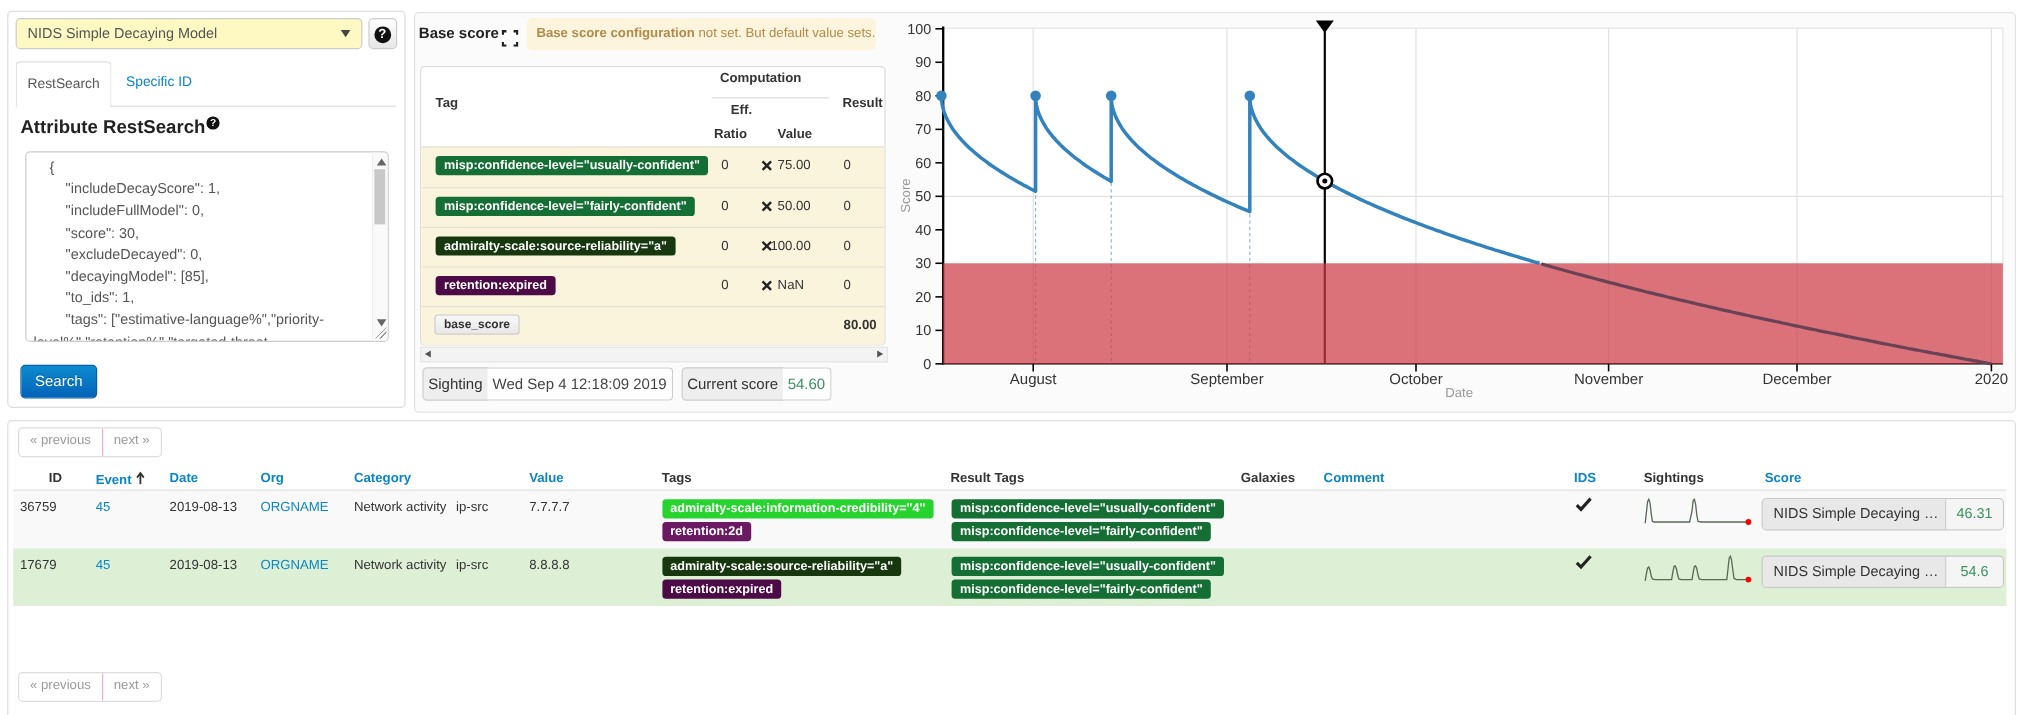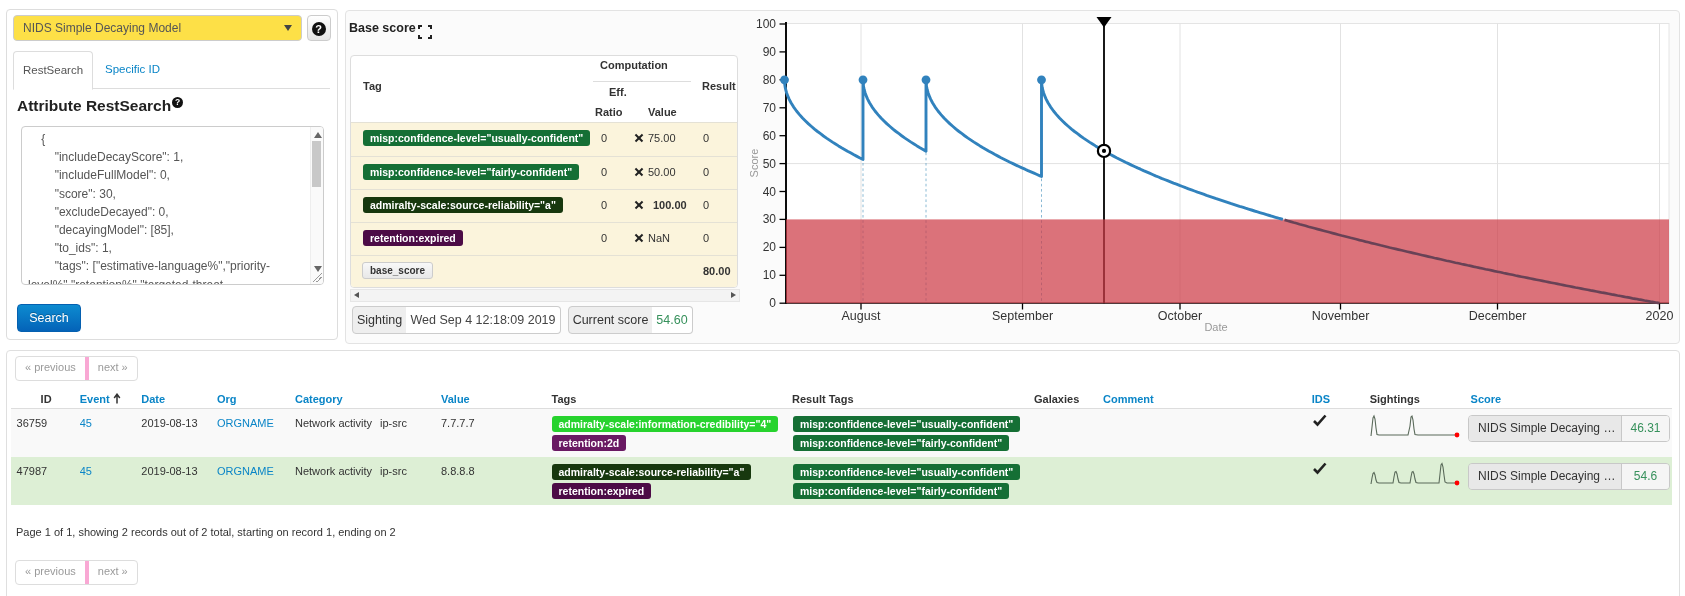--- a/index.html
+++ b/index.html
@@ -10,25 +10,25 @@
  font-weight:bold;font-size:10.5px;padding:0 7px;white-space:nowrap;}
 .gmisp{background:#156f35;}
 .gdark{background:#17380e;}
 .gbright{background:#27d32e;}
 .purp{background:#6a1a63;}
 .purpd{background:#4c0b46;}
 .cell{position:absolute;font-size:11px;color:#333;white-space:nowrap;}
 .hdr{position:absolute;font-size:11px;font-weight:bold;white-space:nowrap;}
 .pgbtn{position:absolute;height:23px;display:flex;border:1px solid #ddd;border-radius:4px;background:#fff;overflow:hidden;}
 .pgbtn div{line-height:21px;font-size:11px;color:#9a9a9a;padding:0 9px;}
-.pgbtn div+div{border-left:4px solid #f9a8d4;}
+.pgbtn div+div{border-left:1px solid #f9a8d4;}
 </style></head><body>
 <div id="page">
 <div class="abs" style="left:6px;top:9px;width:330px;height:329px;border:1px solid #ddd;border-radius:4px;background:#fff;"></div>
-    <div class="abs" style="left:13px;top:15px;width:287px;height:24px;border:1px solid #ccc;border-radius:4px;background:#fde047;">
+    <div class="abs" style="left:13px;top:15px;width:287px;height:24px;border:1px solid #ccc;border-radius:4px;background:#fef9c3;">
       <div style="position:absolute;left:9px;top:0;line-height:24px;font-size:12px;color:#555;">NIDS Simple Decaying Model</div>
       <div style="position:absolute;right:9px;top:9px;width:0;height:0;border-left:4.5px solid transparent;border-right:4.5px solid transparent;border-top:6px solid #444;"></div>
     </div>
     <div class="abs" style="left:307px;top:15px;width:22px;height:24px;border:1px solid #ccc;border-radius:4px;background:linear-gradient(#ffffff,#e6e6e6);">
       <div style="position:absolute;left:3.5px;top:5.5px;width:14px;height:14px;border-radius:50%;background:#111;color:#fff;font-weight:bold;font-size:11px;text-align:center;line-height:14px;">?</div>
     </div>
     <div class="abs" style="left:13px;top:88px;width:317px;height:1px;background:#ddd;"></div>
     <div class="abs" style="left:13px;top:51px;width:78px;height:37px;border:1px solid #ddd;border-bottom:1px solid #fff;border-radius:4px 4px 0 0;background:#fff;text-align:center;line-height:37px;font-size:11.5px;color:#555;">RestSearch</div>
     <div class="abs" style="left:105px;top:51px;height:37px;line-height:37px;font-size:11.5px;color:#0a85c7;">Specific ID</div>
     <div class="abs" style="left:17px;top:97px;font-size:15.5px;font-weight:bold;color:#222;">Attribute RestSearch<span style="display:inline-block;vertical-align:6px;width:11px;height:11px;margin-left:1px;border-radius:50%;background:#111;color:#fff;font-size:8.5px;font-weight:bold;text-align:center;line-height:11px;">?</span></div>
@@ -51,20 +51,21 @@
     </div>
     <div class="abs" style="left:17px;top:304px;width:62px;height:26px;border:1px solid #0560b0;border-radius:4px;background:linear-gradient(#0d8bd0,#0463b8);color:#fff;font-size:12.5px;text-align:center;line-height:26px;text-shadow:0 -1px 0 rgba(0,0,0,0.25);">Search</div>
     <div class="abs" style="left:345px;top:10px;width:1333px;height:332px;border:1px solid #e3e3e3;border-radius:4px;background:#fbfbfb;"></div>
     <div class="abs" style="left:349px;top:21px;font-size:12.5px;font-weight:bold;color:#222;">Base score</div>
     <svg class="abs" style="left:418px;top:25px;" width="14" height="14" viewBox="0 0 14 14">
       <path d="M1 4 L1 1 L4 1" fill="none" stroke="#222" stroke-width="2"></path>
       <path d="M10 1 L13 1 L13 4" fill="none" stroke="#222" stroke-width="2"></path>
       <path d="M13 10 L13 13 L10 13" fill="none" stroke="#222" stroke-width="2"></path>
       <path d="M4 13 L1 13 L1 10" fill="none" stroke="#222" stroke-width="2"></path>
     </svg>
+    <div class="abs" style="left:439px;top:15px;width:283px;height:27px;border-radius:5px;background:#fcf4dc;color:#b08a4c;font-size:11px;line-height:27px;padding-left:8px;white-space:nowrap;"><span class="b">Base score configuration</span> not set. But default value sets.</div>
     <div class="abs" style="left:350px;top:55px;width:386px;height:231px;border:1px solid #ddd;border-radius:4px;background:#fff;overflow:hidden;">
       <div class="hdr" style="left:12px;top:24px;">Tag</div>
       <div class="hdr" style="left:249px;top:3px;text-align:center;">Computation</div>
       <div class="abs" style="left:242px;top:25px;width:98px;height:1px;background:#ddd;"></div>
       <div class="hdr" style="left:244px;top:30px;padding-left:14px;">Eff.</div>
       <div class="hdr" style="left:244px;top:50px;">Ratio</div>
       <div class="hdr" style="left:297px;top:50px;">Value</div>
       <div class="hdr" style="left:351px;top:24px;">Result</div>
       <div class="abs" style="left:0;top:66px;width:386px;height:33px;background:#fbf4dc;border-top:1px solid #e4e1d5;"></div>
       <div class="badge gmisp" style="left:12px;top:74px;">misp:confidence-level="usually-confident"</div>
@@ -84,21 +85,21 @@
       </div>
       <div class="cell" style="left:297px;top:110px;">50.00</div>
       <div class="cell" style="left:352px;top:110px;">0</div>
       <div class="abs" style="left:0;top:133px;width:386px;height:33px;background:#fbf4dc;border-top:1px solid #e4e1d5;"></div>
       <div class="badge gdark" style="left:12px;top:141px;">admiralty-scale:source-reliability="a"</div>
       <div class="cell" style="left:250px;top:143px;">0</div>
       <div class="abs" style="left:283px;top:144px;width:9px;height:9px;">
         <div style="position:absolute;left:-0.5px;top:3.6px;width:10px;height:1.9px;background:#222;transform:rotate(45deg);"></div>
         <div style="position:absolute;left:-0.5px;top:3.6px;width:10px;height:1.9px;background:#222;transform:rotate(-45deg);"></div>
       </div>
-      <div class="cell" style="left:302px;top:143px;font-weight:bold;">100.00</div>
+      <div class="cell" style="left:291px;top:143px;">100.00</div>
       <div class="cell" style="left:352px;top:143px;">0</div>
       <div class="abs" style="left:0;top:166px;width:386px;height:33px;background:#fbf4dc;border-top:1px solid #e4e1d5;"></div>
       <div class="badge purpd" style="left:12px;top:174px;">retention:expired</div>
       <div class="cell" style="left:250px;top:176px;">0</div>
       <div class="abs" style="left:283px;top:177px;width:9px;height:9px;">
         <div style="position:absolute;left:-0.5px;top:3.6px;width:10px;height:1.9px;background:#222;transform:rotate(45deg);"></div>
         <div style="position:absolute;left:-0.5px;top:3.6px;width:10px;height:1.9px;background:#222;transform:rotate(-45deg);"></div>
       </div>
       <div class="cell" style="left:297px;top:176px;">NaN</div>
       <div class="cell" style="left:352px;top:176px;">0</div>
@@ -200,21 +201,21 @@
     <div class="abs" style="left:11px;top:408px;width:1661px;height:1px;background:#ddd;"></div>
     <div class="abs" style="left:11px;top:409px;width:1661px;height:47.5px;background:#f9f9f9;"></div>
     <div class="abs" style="left:11px;top:456.5px;width:1661px;height:48px;background:#ddefd5;"></div>
     <div class="cell" style="left:16.6px;top:417px;color:#333;">36759</div>
     <div class="cell" style="left:79.7px;top:417px;color:#0a85c7;">45</div>
     <div class="cell" style="left:141.3px;top:417px;color:#333;">2019-08-13</div>
     <div class="cell" style="left:217px;top:417px;color:#0a85c7;">ORGNAME</div>
     <div class="cell" style="left:295px;top:417px;color:#333;">Network activity</div>
     <div class="cell" style="left:380px;top:417px;color:#333;">ip-src</div>
     <div class="cell" style="left:441px;top:417px;color:#333;">7.7.7.7</div>
-    <div class="cell" style="left:16.6px;top:465px;color:#333;">47987</div>
+    <div class="cell" style="left:16.6px;top:465px;color:#333;">17679</div>
     <div class="cell" style="left:79.7px;top:465px;color:#0a85c7;">45</div>
     <div class="cell" style="left:141.3px;top:465px;color:#333;">2019-08-13</div>
     <div class="cell" style="left:217px;top:465px;color:#0a85c7;">ORGNAME</div>
     <div class="cell" style="left:295px;top:465px;color:#333;">Network activity</div>
     <div class="cell" style="left:380px;top:465px;color:#333;">ip-src</div>
     <div class="cell" style="left:441px;top:465px;color:#333;">8.8.8.8</div>
     <div class="badge gbright" style="left:551.5px;top:415.5px;">admiralty-scale:information-credibility="4"</div>
     <div class="badge purp" style="left:551.5px;top:434.5px;">retention:2d</div>
     <div class="badge gmisp" style="left:793px;top:415.5px;">misp:confidence-level="usually-confident"</div>
     <div class="badge gmisp" style="left:793px;top:434.5px;">misp:confidence-level="fairly-confident"</div>
@@ -237,17 +238,16 @@
       <circle cx="89" cy="25" r="2.4" fill="#ff0000"></circle>
     </svg>
     <div class="abs" style="left:1468px;top:414.5px;width:200px;height:25px;border:1px solid #c8c8c8;border-radius:4px;overflow:hidden;display:flex;">
       <div style="width:143px;background:#e8e8e8;border-right:1px solid #c8c8c8;line-height:25px;padding-left:9px;font-size:12px;color:#333;white-space:nowrap;overflow:hidden;">NIDS Simple Decaying …</div>
       <div style="flex:1;background:#f5f5f5;line-height:25px;text-align:center;font-size:12px;color:#37915c;">46.31</div>
     </div>
     <div class="abs" style="left:1468px;top:462.5px;width:200px;height:25px;border:1px solid #c8c8c8;border-radius:4px;overflow:hidden;display:flex;">
       <div style="width:143px;background:#e8e8e8;border-right:1px solid #c8c8c8;line-height:25px;padding-left:9px;font-size:12px;color:#333;white-space:nowrap;overflow:hidden;">NIDS Simple Decaying …</div>
       <div style="flex:1;background:#f5f5f5;line-height:25px;text-align:center;font-size:12px;color:#37915c;">54.6</div>
     </div>
-    <div class="abs" style="left:16px;top:526px;font-size:11px;color:#333;">Page 1 of 1, showing 2 records out of 2 total, starting on record 1, ending on 2</div>
     <div class="pgbtn" style="left:15px;top:560px;">
       <div>« previous</div>
       <div>next »</div>
     </div>
   </div>
 </body></html>

